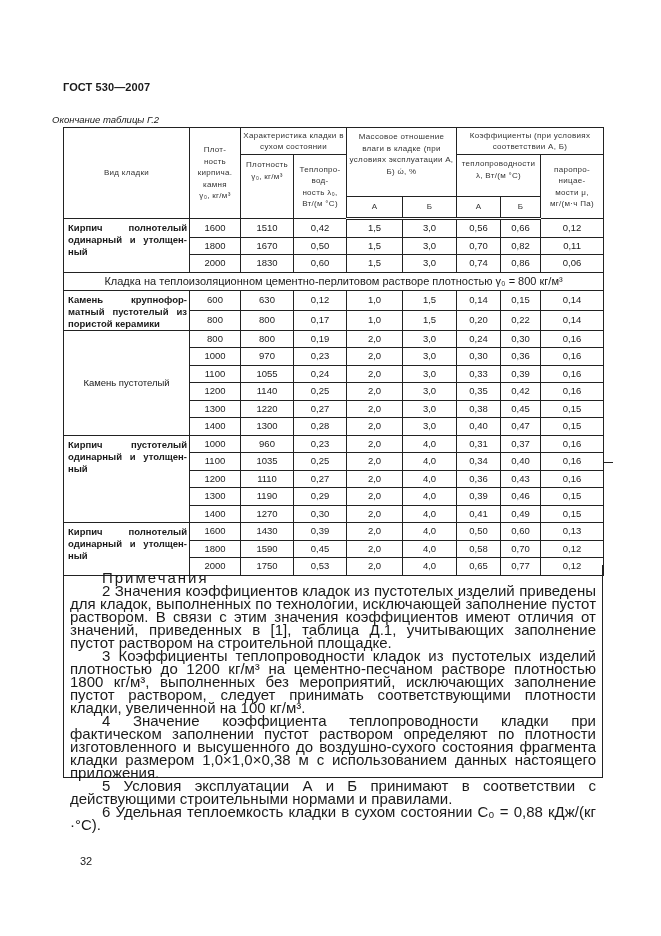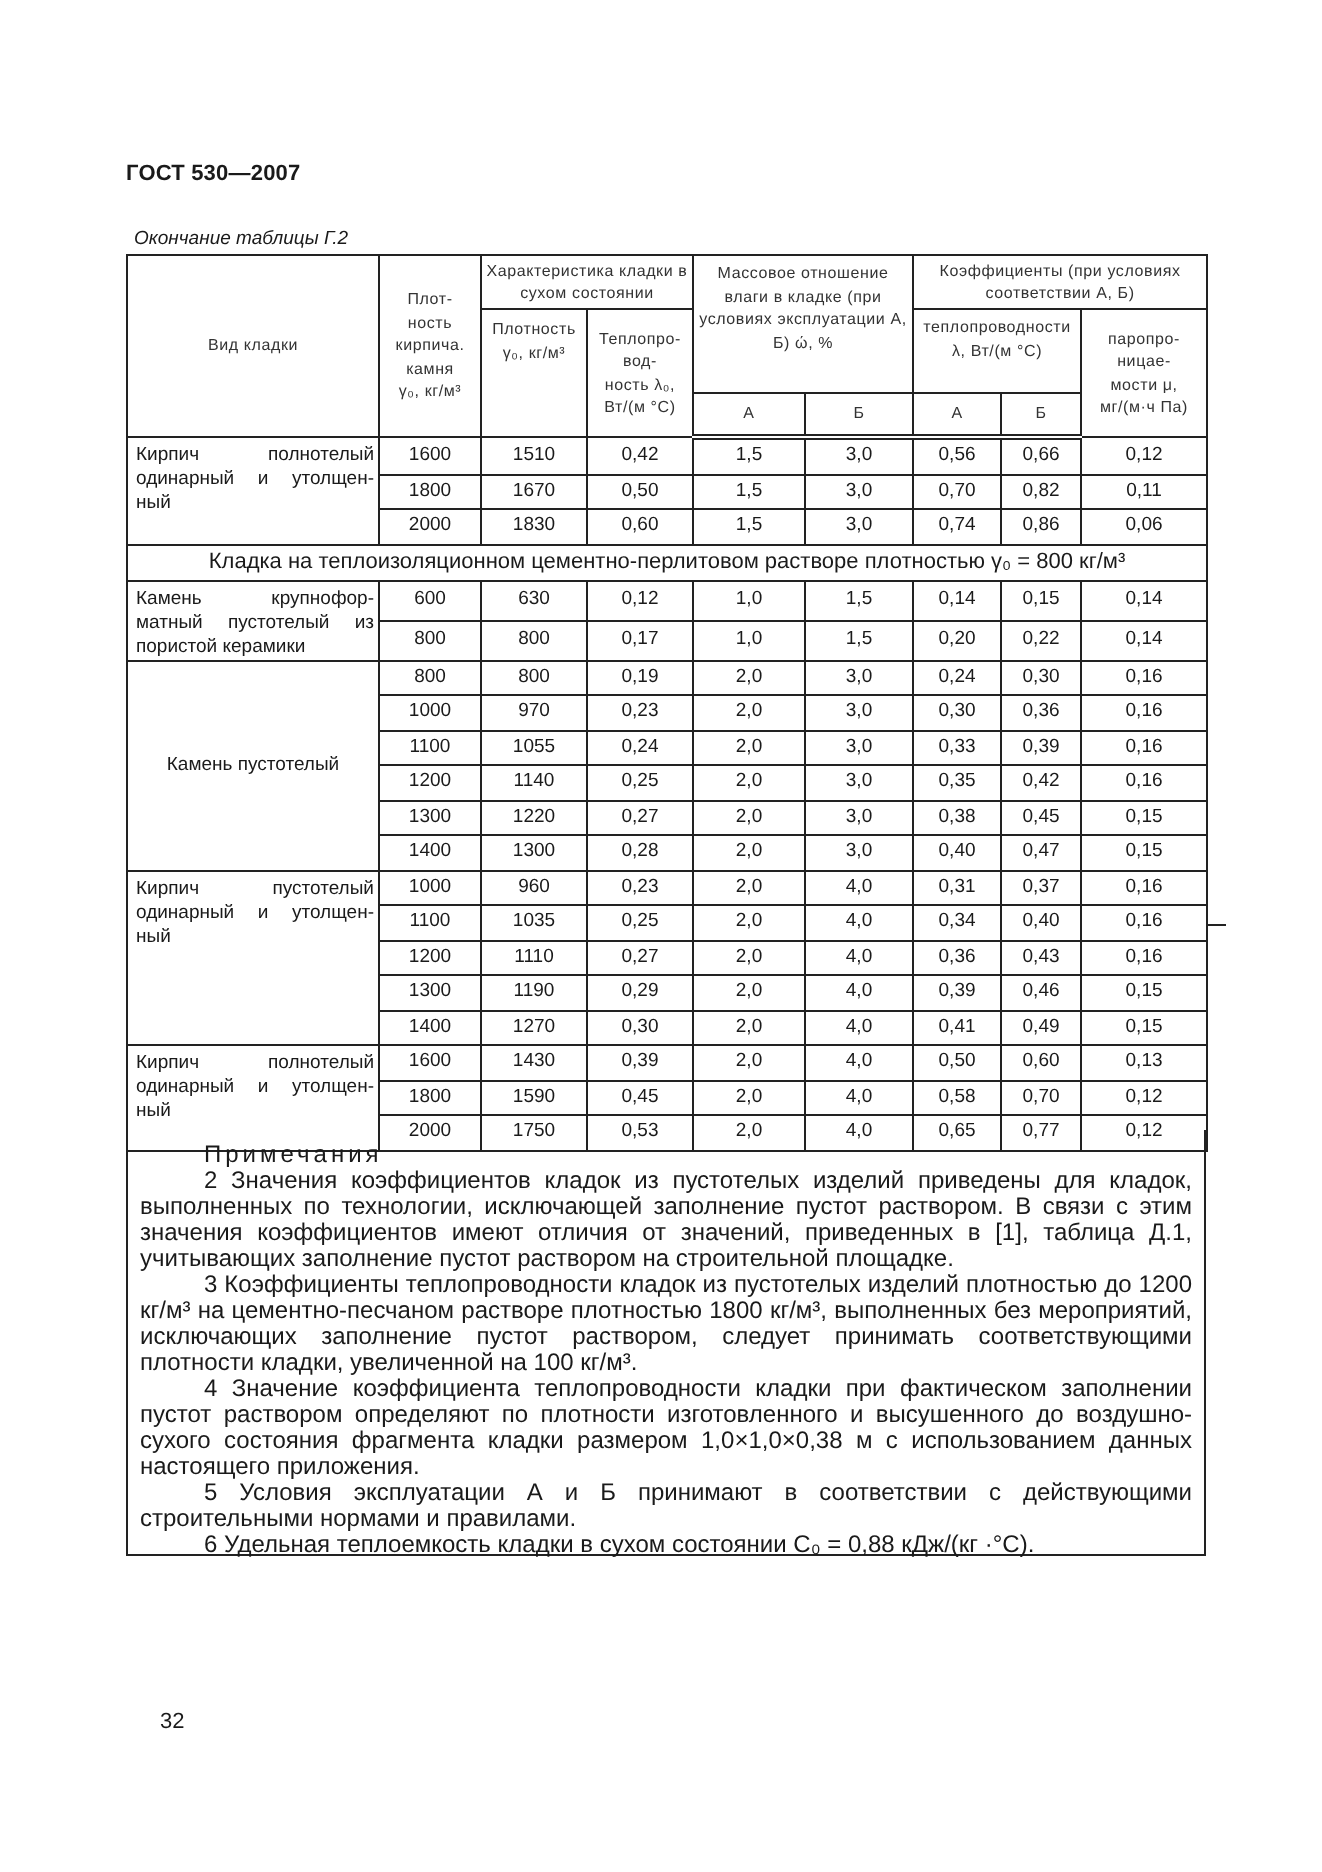--- a/index.html
+++ b/index.html
@@ -1,27 +1,27 @@
 <!DOCTYPE html>
 <html><head>
 <meta charset="utf-8">
 <style>
   html, body { margin:0; padding:0; background:#fff; }
   body { width:661px; height:936px; position:relative; overflow:hidden; font-family:"Liberation Sans", sans-serif; color:#1a1a1a; }
   .std { position:absolute; left:63px; top:81px; font-size:11px; font-weight:bold; letter-spacing:0.1px; }
-  .cont { position:absolute; left:67px; top:114px; font-size:9.5px; font-style:italic; }
+  .cont { position:absolute; left:52px; top:114px; font-size:9.5px; font-style:italic; }
   table.t { position:absolute; left:63px; top:127px; width:540px; border-collapse:collapse; table-layout:fixed; font-size:9.2px; }
   table.t td { border:1px solid #222; padding:0; text-align:center; vertical-align:middle; line-height:12px; }
   table.t td.hd { font-size:8px; line-height:11.5px; color:#333; letter-spacing:0.3px; }
   table.t tr.dr td { height:16.5px; font-size:9.5px; }
   table.t tr.hend td { border-bottom:3px double #222; }
-  td.name { text-align:left; text-align-last:left; vertical-align:top !important; padding:3px 2px 0 4px !important; font-size:9.3px; line-height:14px; }
+  td.name { text-align:left; text-align-last:left; vertical-align:top !important; padding:3px 2px 0 4px !important; font-size:9.3px; line-height:14px;font-weight:bold; }
   td.namec { text-align:center; font-size:9.3px; }
   td.span { height:17px; font-size:11px; }
-  .notes { position:absolute; left:63px; top:565px; width:540px; height:213px; border:1px solid #222; border-top:none; box-sizing:border-box; padding:6px 6px 0 6px; font-size:12px; line-height:13px; text-align:justify; }
+  .notes { position:absolute; left:63px; top:565px; width:540px; height:213px; border:1px solid #222; border-top:none; box-sizing:border-box; padding:6px 6px 0 6px; font-size:15px; line-height:13px; text-align:justify; }
   .notes p { margin:0; }
   .notes .ind { text-indent:32px; }
   .notes .ttl { text-indent:32px; letter-spacing:2px; }
   .page { position:absolute; left:80px; top:855px; font-size:11px; }
   .stray { position:absolute; left:603px; top:462px; width:10px; border-top:1px solid #222; }
 </style>
 </head>
 <body>
 
 <div class="std">ГОСТ 530—2007</div>

